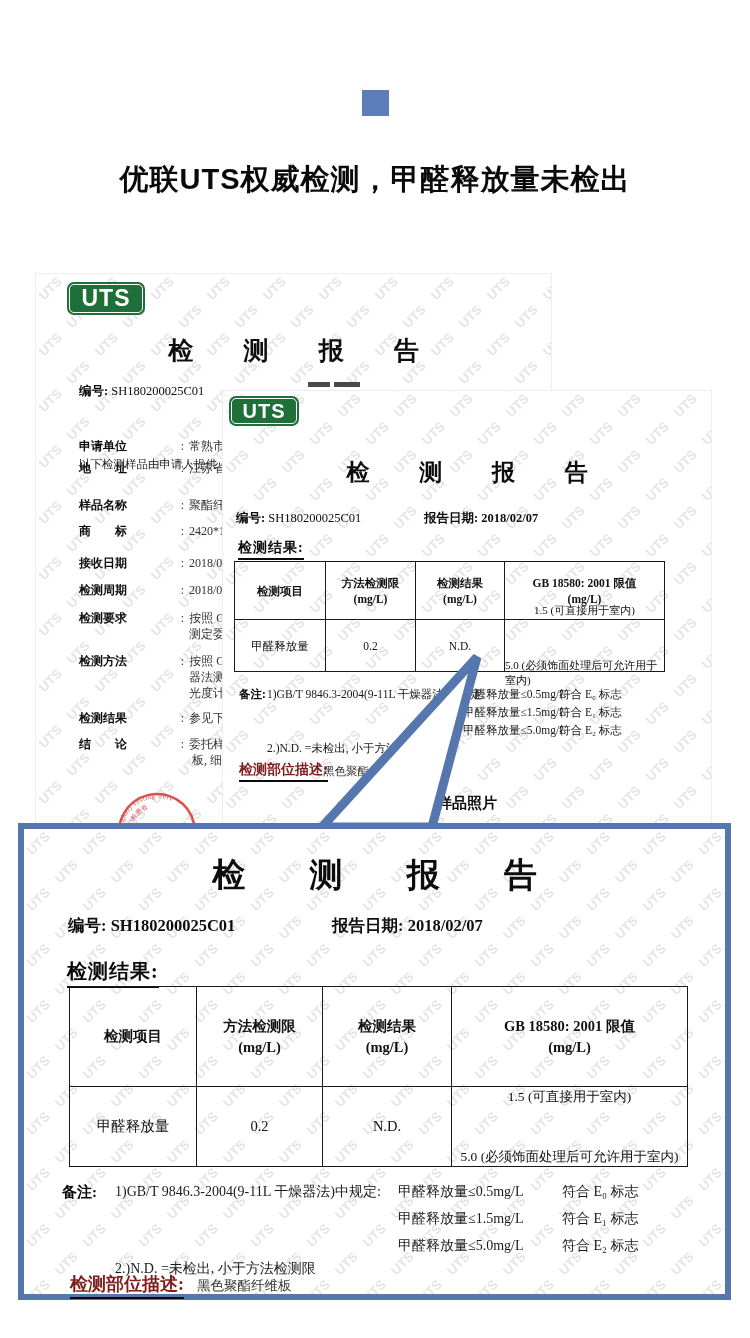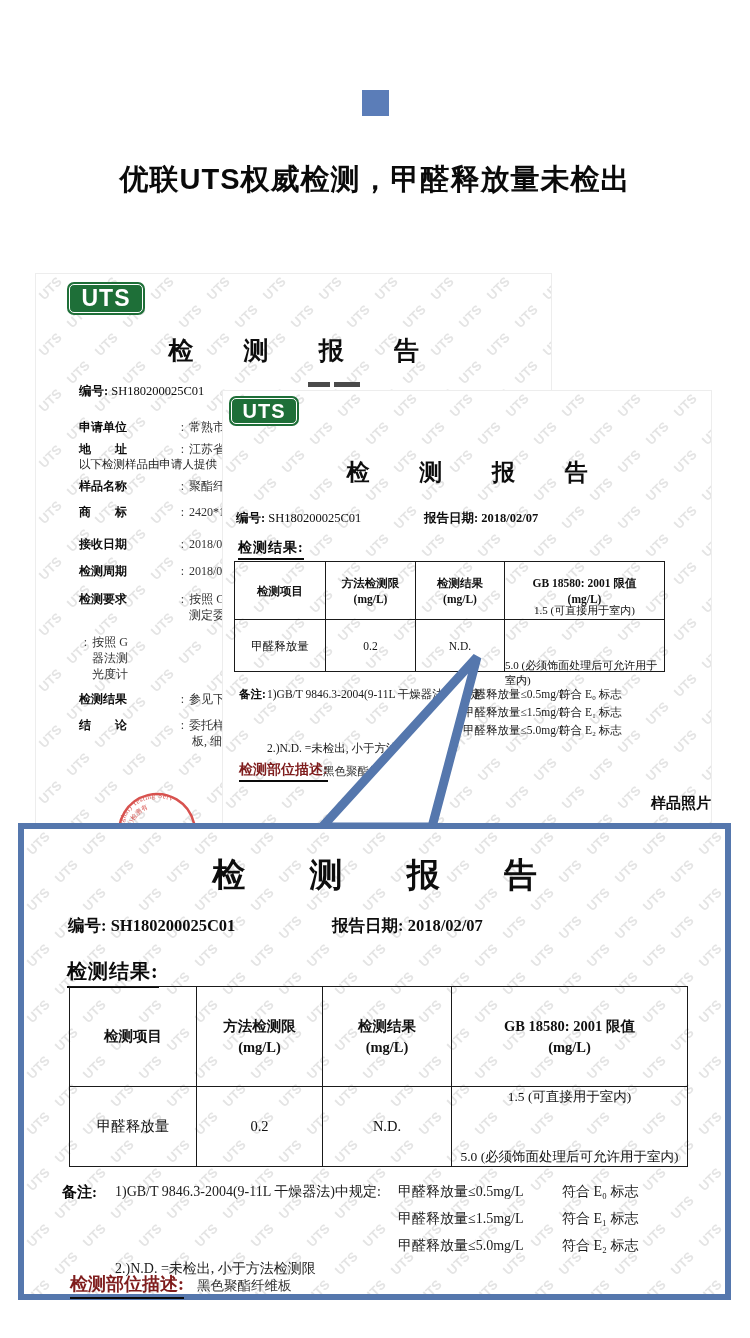--- a/index.html
+++ b/index.html
@@ -25,21 +25,21 @@
   
   .rpt-title{position:absolute;left:0;width:100%;text-align:center;font-weight:bold;color:#0d0d0d;
              font-family:"Liberation Serif",serif;letter-spacing:22px;text-indent:22px;}
   .t1{top:60px;font-size:25px;}
   .t2{top:66px;font-size:23px;}
   .t3{top:24px;font-size:33px;letter-spacing:28px;text-indent:28px;}
   
   .meta{position:absolute;font-family:"Liberation Serif",serif;color:#0d0d0d;white-space:nowrap;}
   .meta b{font-weight:bold;}
   
-  .f-row{position:absolute;left:43px;display:flex;font-size:12px;line-height:16px;font-family:"Liberation Serif",serif;}
+  .f-row{position:absolute;left:43px;display:flex;font-size:12px;line-height:16px;font-family:"Liberation Serif",serif;margin-top:19px;}
   .f-row .lbl{width:97px;font-weight:bold;color:#0d0d0d;}
   .f-row .col{width:13px;color:#333;text-align:center;}
   .f-row .val{color:#333;text-align:center;}
   .f-row .val span{display:block;}
   .intro-line{position:absolute;left:43px;font-size:11.5px;color:#222;font-family:"Liberation Serif",serif;white-space:nowrap;}
   .frag{position:absolute;height:5px;background:#2a2a2a;opacity:.85;}
   
   .res-h{position:absolute;font-weight:bold;font-family:"Liberation Serif",serif;color:#0a0a0a;
          border-bottom:2px solid #0a0a0a;padding-bottom:1px;letter-spacing:1px;white-space:nowrap;}
   
@@ -52,21 +52,21 @@
   .tbl-s{left:11px;top:170px;width:429px;height:109px;grid-template-columns:90px 90px 89px 160px;grid-template-rows:57px 52px;font-size:11.5px;line-height:16px;}
   .tbl-s .gb{font-size:11px;line-height:15px;}
   .tbl-b{left:45px;top:157px;width:617px;height:179px;grid-template-columns:126px 126px 129px 236px;grid-template-rows:99px 80px;font-size:14.5px;line-height:21px;}
   .tbl-b .gb{font-size:13.5px;line-height:20px;}
   
   .nt{position:absolute;font-family:"Liberation Serif",serif;color:#1a1a1a;white-space:nowrap;}
   .nt.b{font-weight:bold;color:#0a0a0a;}
   .desc-h{position:absolute;font-weight:bold;font-family:"Liberation Serif",serif;color:#7f1d1d;
           border-bottom:2px solid #0a0a0a;padding-bottom:1px;white-space:nowrap;}
   .desc-v{position:absolute;font-family:"Liberation Serif",serif;color:#333;white-space:nowrap;}
-  .photo-h{position:absolute;left:0;width:100%;text-align:right;font-weight:bold;font-family:"Liberation Serif",serif;color:#0d0d0d;}
+  .photo-h{position:absolute;left:0;width:100%;text-align:center;font-weight:bold;font-family:"Liberation Serif",serif;color:#0d0d0d;}
   
   .wedge{position:absolute;left:305px;top:648px;z-index:3;}
   .stamp{position:absolute;left:77px;top:514px;}
 </style>
 </head>
 <body>
 
 <div class="canvas">
 
   <svg width="0" height="0" style="position:absolute" aria-hidden="true">
@@ -142,20 +142,21 @@
       </div>
     <div class="f-row" style="top:317px">
         <span class="lbl">检测要求</span>
         <span class="col">:</span>
         <span class="val">
           <span>按照 G</span>
           <span>测定委</span>
         </span>
       </div>
     <div class="f-row" style="top:360px">
+        <span class="lbl">检测方法</span>
         <span class="col">:</span>
         <span class="val">
           <span>按照 G</span>
           <span>器法测</span>
           <span>光度计</span>
         </span>
       </div>
     <div class="f-row" style="top:417px">
         <span class="lbl">检测结果</span>
         <span class="col">:</span>

